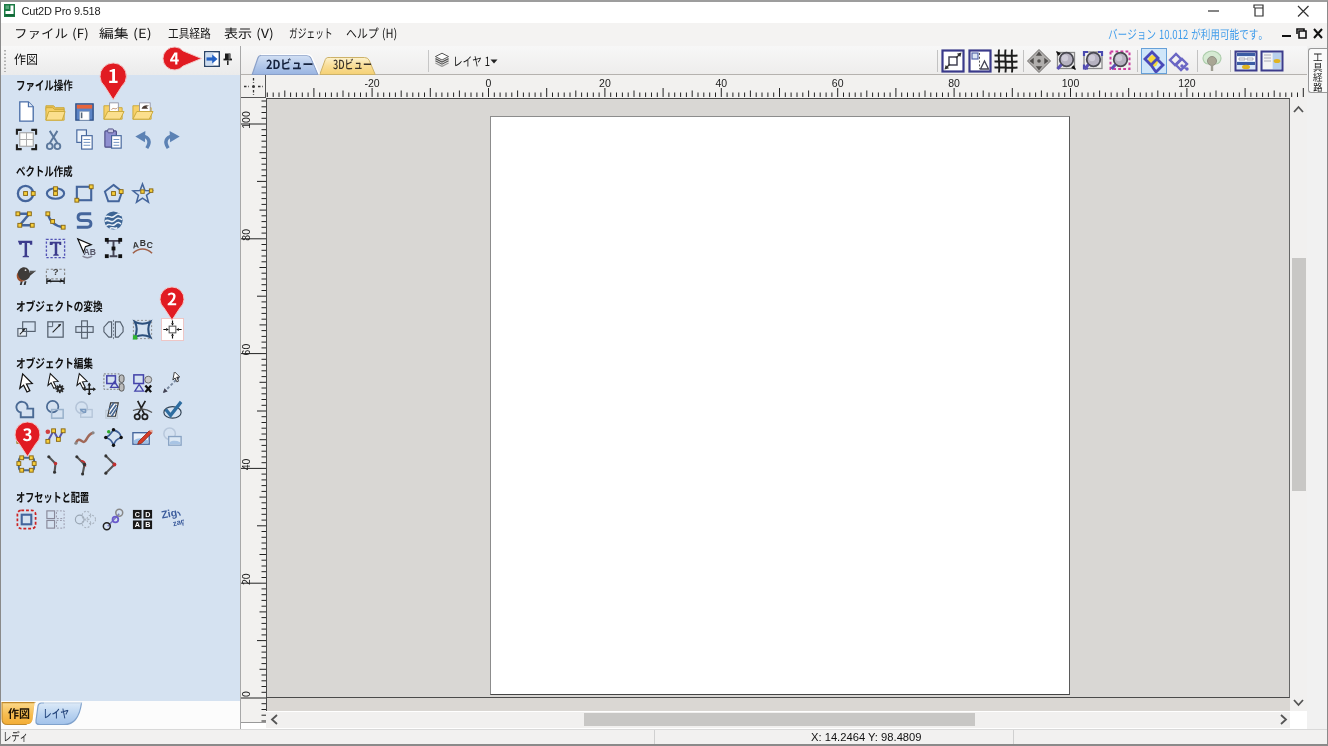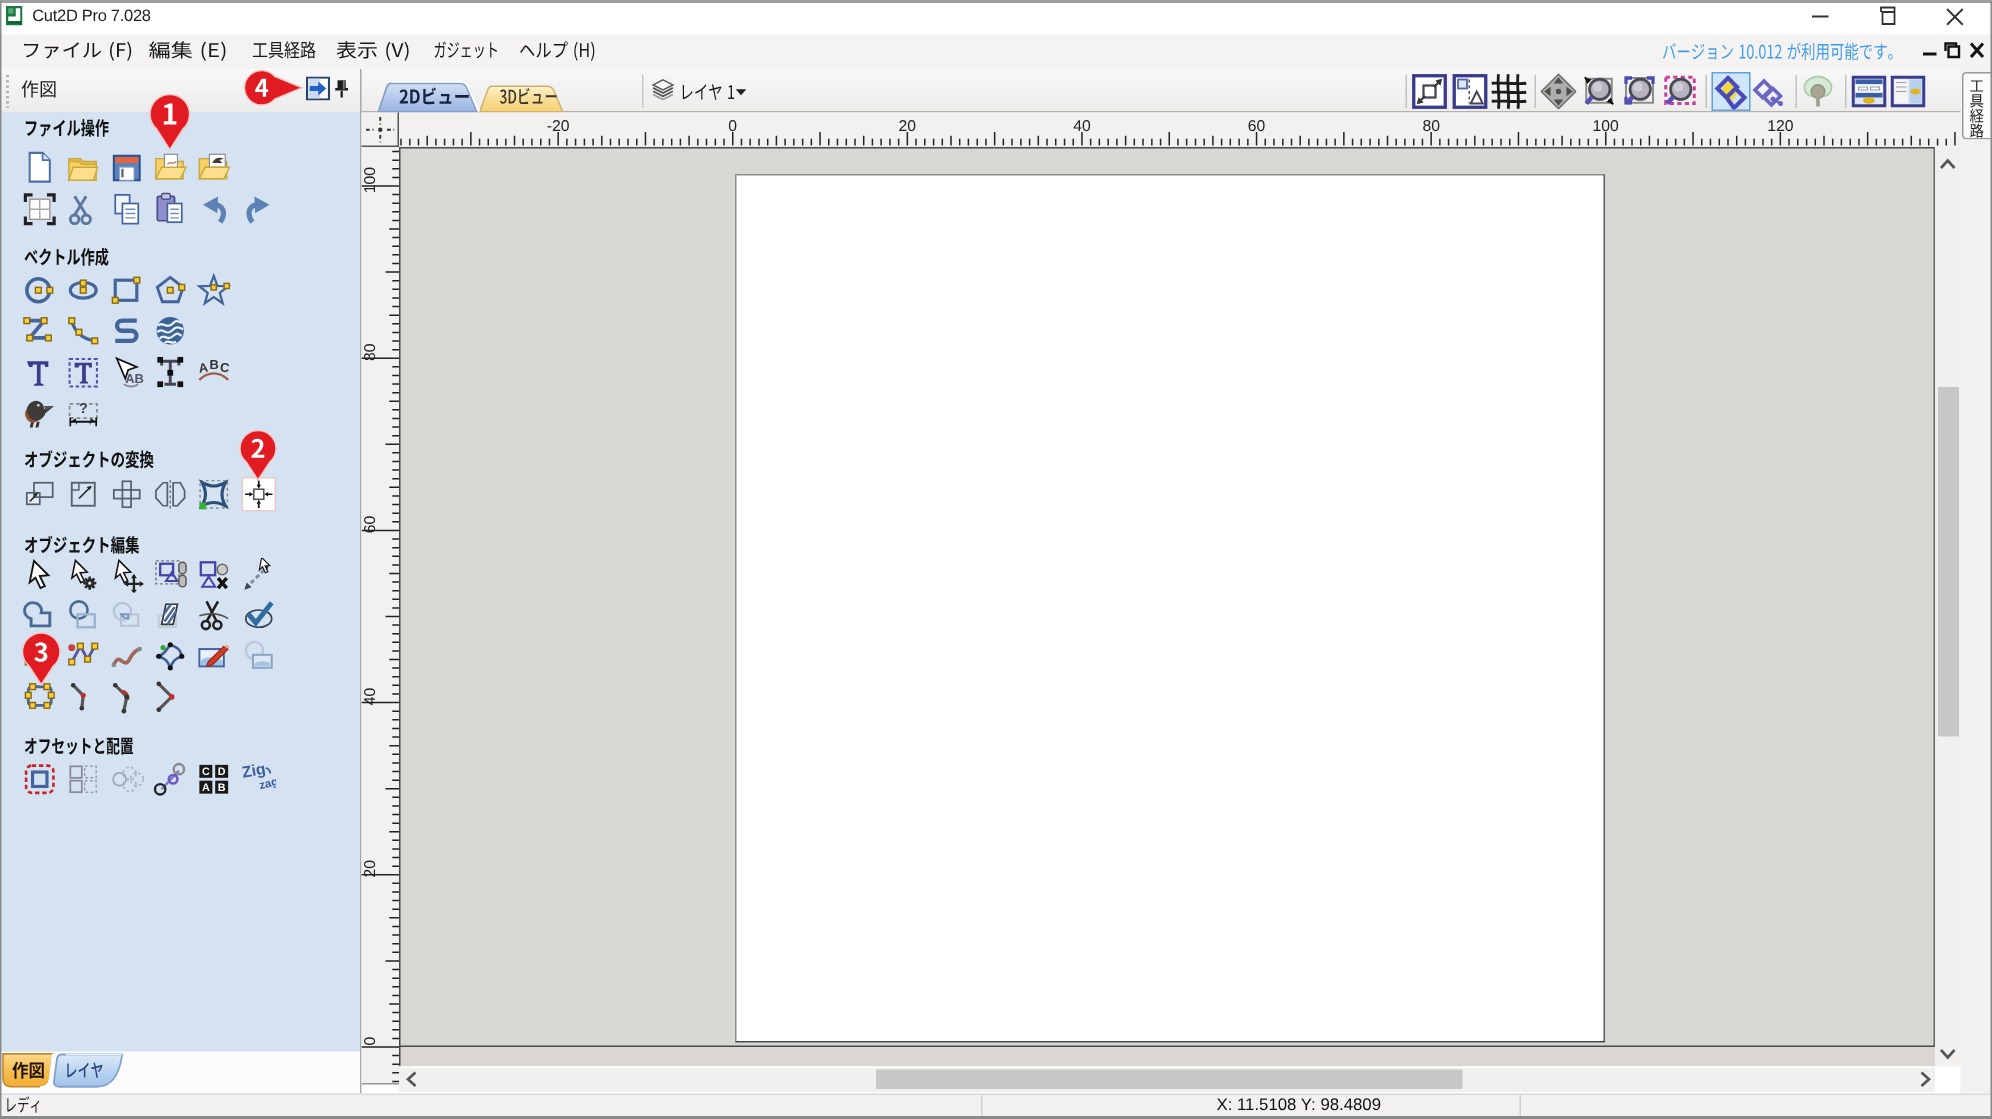--- a/index.html
+++ b/index.html
@@ -7,21 +7,21 @@
 .lt{font-size:12px;color:#000}
 </style></head><body>
 <div style="left:0;top:0;width:1328px;height:746px;border:1px solid #8a8a8a;border-top:2px solid #9d9d9d;z-index:99;pointer-events:none"></div>
 <div style="left:0;top:0;width:1328px;height:23px;background:#fff"></div>
 <svg style="position:absolute;left:4px;top:4px" width="11" height="13" viewBox="0 0 11 13">
 <rect x="0" y="0" width="11" height="13" fill="#1b7a44"></rect>
 <rect x="1.5" y="1.5" width="3.5" height="3.5" fill="#5aa87c"></rect>
 <path d="M6.5 1.5h3v8.5h-8v-3h5z" fill="#fff"></path>
 <rect x="1.5" y="10.5" width="9" height="1.2" fill="#0f5c30"></rect>
   </svg>
-<div class="lt" style="left:21.5px;top:5px;font-size:11px;letter-spacing:-0.2px;color:#222">Cut2D Pro 7.028</div>
+<div class="lt" style="left:21.5px;top:5px;font-size:11px;letter-spacing:-0.2px;color:#222">Cut2D Pro 9.518</div>
 <svg style="position:absolute;left:1203px;top:1px;" width="125" height="21" viewBox="0 0 125 21">
     <path d="M5 10h11" stroke="#333" stroke-width="1.2"></path>
 <path d="M52 7h8v8h-8z M51 7V4h9v6" fill="none" stroke="#333" stroke-width="1.2"></path>
 <path d="M95 5l10.5 10.5M105.5 5L95 15.5" stroke="#333" stroke-width="1.2"></path>
   </svg>
 <div style="left:0;top:23px;width:1328px;height:23px;background:#f4f3f2"></div>
 <svg style="position:absolute;left:14.2px;top:38px;overflow:visible" width="1" height="1">
     <path d="M11.6 -8.3Q11.6 -8.2 11.5 -8.0Q11.5 -7.9 11.4 -7.7Q11.3 -7.2 11.2 -6.6Q11.0 -6.0 10.7 -5.4Q10.5 -4.7 10.1 -4.1Q9.8 -3.6 9.4 -3.1Q8.8 -2.3 8.0 -1.7Q7.3 -1.1 6.3 -0.6Q5.3 -0.1 4.1 0.3L3.2 -0.7Q4.5 -1.0 5.5 -1.4Q6.4 -1.9 7.2 -2.4Q7.9 -3.0 8.4 -3.7Q8.9 -4.2 9.3 -5.0Q9.6 -5.7 9.9 -6.4Q10.1 -7.1 10.2 -7.7Q10.0 -7.7 9.5 -7.7Q9.0 -7.7 8.3 -7.7Q7.5 -7.7 6.8 -7.7Q6.0 -7.7 5.3 -7.7Q4.6 -7.7 4.0 -7.7Q3.5 -7.7 3.3 -7.7Q2.9 -7.7 2.6 -7.7Q2.2 -7.7 2.0 -7.7L2.0 -8.8Q2.2 -8.8 2.4 -8.8Q2.6 -8.8 2.9 -8.7Q3.1 -8.7 3.3 -8.7Q3.5 -8.7 3.9 -8.7Q4.3 -8.7 4.9 -8.7Q5.5 -8.7 6.1 -8.7Q6.8 -8.7 7.4 -8.7Q8.1 -8.7 8.6 -8.7Q9.2 -8.7 9.6 -8.7Q10.0 -8.7 10.1 -8.7Q10.2 -8.7 10.4 -8.7Q10.6 -8.8 10.8 -8.8ZM25.2 -6.3Q25.1 -6.2 25.1 -6.1Q25.0 -6.0 24.9 -6.0Q24.8 -5.8 24.5 -5.4Q24.2 -5.0 23.9 -4.6Q23.5 -4.2 23.1 -3.7Q22.6 -3.3 22.2 -3.1L21.3 -3.6Q21.8 -3.9 22.2 -4.3Q22.7 -4.7 23.1 -5.1Q23.4 -5.6 23.6 -5.9Q23.4 -5.9 22.9 -5.9Q22.4 -5.9 21.7 -5.9Q21.1 -5.9 20.3 -5.9Q19.6 -5.9 18.9 -5.9Q18.2 -5.9 17.8 -5.9Q17.3 -5.9 17.2 -5.9Q16.9 -5.9 16.5 -5.9Q16.2 -5.9 15.9 -5.8L15.9 -6.9Q16.2 -6.8 16.5 -6.8Q16.9 -6.8 17.2 -6.8Q17.3 -6.8 17.8 -6.8Q18.3 -6.8 19.0 -6.8Q19.7 -6.8 20.5 -6.8Q21.2 -6.8 22.0 -6.8Q22.7 -6.8 23.2 -6.8Q23.7 -6.8 23.9 -6.8Q24.0 -6.8 24.1 -6.8Q24.2 -6.8 24.4 -6.8Q24.5 -6.8 24.6 -6.8ZM20.7 -5.0Q20.7 -4.2 20.6 -3.5Q20.5 -2.8 20.4 -2.2Q20.2 -1.5 19.8 -1.0Q19.5 -0.4 18.9 0.1Q18.4 0.5 17.5 1.0L16.6 0.3Q16.8 0.2 17.0 0.1Q17.3 0.0 17.5 -0.1Q18.4 -0.7 18.8 -1.4Q19.3 -2.0 19.4 -2.7Q19.6 -3.5 19.6 -4.3Q19.6 -4.5 19.5 -4.7Q19.5 -4.8 19.5 -5.0ZM28.2 -4.5Q29.9 -5.0 31.5 -5.6Q33.0 -6.2 34.1 -6.8Q34.8 -7.3 35.5 -7.7Q36.1 -8.2 36.7 -8.7Q37.3 -9.3 37.8 -9.8L38.7 -9.0Q38.1 -8.5 37.5 -7.9Q36.8 -7.4 36.1 -6.9Q35.3 -6.4 34.5 -5.9Q33.8 -5.5 32.9 -5.1Q31.9 -4.6 30.9 -4.3Q29.8 -3.9 28.7 -3.5ZM33.9 -6.3L35.0 -6.7L35.0 -0.9Q35.0 -0.7 35.0 -0.5Q35.1 -0.2 35.1 0.0Q35.1 0.3 35.1 0.4L33.8 0.4Q33.8 0.3 33.8 0.0Q33.9 -0.2 33.9 -0.5Q33.9 -0.7 33.9 -0.9ZM47.6 -0.3Q47.7 -0.4 47.7 -0.6Q47.7 -0.8 47.7 -1.0Q47.7 -1.1 47.7 -1.5Q47.7 -1.9 47.7 -2.6Q47.7 -3.2 47.7 -3.9Q47.7 -4.6 47.7 -5.4Q47.7 -6.1 47.7 -6.7Q47.7 -7.4 47.7 -7.8Q47.7 -8.3 47.7 -8.5Q47.7 -8.8 47.7 -9.1Q47.6 -9.3 47.6 -9.4L48.9 -9.4Q48.9 -9.3 48.8 -9.1Q48.8 -8.8 48.8 -8.4Q48.8 -8.3 48.8 -7.8Q48.8 -7.4 48.8 -6.8Q48.8 -6.1 48.8 -5.4Q48.8 -4.7 48.8 -4.0Q48.8 -3.3 48.8 -2.7Q48.8 -2.1 48.8 -1.7Q48.8 -1.3 48.8 -1.2Q49.5 -1.5 50.2 -2.0Q50.9 -2.4 51.6 -3.0Q52.3 -3.6 52.8 -4.3L53.4 -3.5Q52.8 -2.7 52.0 -2.1Q51.3 -1.4 50.4 -0.9Q49.6 -0.4 48.8 0.0Q48.6 0.1 48.5 0.2Q48.4 0.2 48.3 0.3ZM41.4 -0.3Q42.3 -0.9 42.9 -1.7Q43.5 -2.5 43.8 -3.4Q43.9 -3.8 44.0 -4.5Q44.1 -5.1 44.1 -5.8Q44.2 -6.5 44.2 -7.2Q44.2 -7.9 44.2 -8.4Q44.2 -8.7 44.2 -8.9Q44.1 -9.1 44.1 -9.3L45.3 -9.3Q45.3 -9.3 45.3 -9.1Q45.3 -9.0 45.3 -8.8Q45.3 -8.6 45.3 -8.4Q45.3 -7.9 45.3 -7.2Q45.2 -6.5 45.2 -5.7Q45.2 -5.0 45.1 -4.3Q45.0 -3.6 44.9 -3.1Q44.5 -2.1 43.9 -1.2Q43.3 -0.3 42.4 0.3ZM61.3 2.5Q60.4 1.0 59.9 -0.5Q59.3 -2.0 59.3 -3.9Q59.3 -5.7 59.9 -7.3Q60.4 -8.8 61.3 -10.2L62.1 -9.9Q61.2 -8.6 60.8 -7.0Q60.4 -5.5 60.4 -3.9Q60.4 -2.3 60.8 -0.7Q61.2 0.8 62.1 2.1ZM64.0 0.0L64.0 -9.2L69.7 -9.2L69.7 -8.2L65.3 -8.2L65.3 -5.1L69.1 -5.1L69.1 -4.1L65.3 -4.1L65.3 0.0ZM71.5 2.5L70.7 2.1Q71.6 0.8 72.0 -0.7Q72.4 -2.3 72.4 -3.9Q72.4 -5.5 72.0 -7.0Q71.6 -8.6 70.7 -9.9L71.5 -10.2Q72.4 -8.8 72.9 -7.3Q73.5 -5.7 73.5 -3.9Q73.5 -2.0 72.9 -0.5Q72.4 1.0 71.5 2.5Z" fill="#1a1a1a"></path>
   </svg>
 <svg style="position:absolute;left:99.4px;top:38px;overflow:visible" width="1" height="1">
@@ -691,12 +691,12 @@
 <svg style="position:absolute;left:1312.8px;top:90.8px;overflow:visible" width="1" height="1">
     <path d="M5.1 -0.3L8.3 -0.3L8.3 0.4L5.1 0.4ZM5.6 -7.5L8.1 -7.5L8.1 -6.9L5.6 -6.9ZM4.8 -2.9L8.6 -2.9L8.6 0.8L7.9 0.8L7.9 -2.2L5.5 -2.2L5.5 0.8L4.8 0.8ZM7.8 -7.5L8.0 -7.5L8.1 -7.6L8.6 -7.3Q8.3 -6.4 7.8 -5.6Q7.4 -4.8 6.8 -4.2Q6.2 -3.6 5.6 -3.1Q4.9 -2.7 4.2 -2.3Q4.2 -2.5 4.0 -2.6Q3.9 -2.8 3.8 -2.9Q4.5 -3.2 5.1 -3.6Q5.7 -4.0 6.2 -4.6Q6.8 -5.2 7.2 -5.9Q7.6 -6.6 7.8 -7.4ZM5.7 -8.6L6.4 -8.4Q6.2 -7.7 5.9 -7.1Q5.6 -6.4 5.2 -5.8Q4.9 -5.3 4.5 -4.9Q4.4 -4.9 4.3 -5.0Q4.2 -5.1 4.1 -5.2Q4.0 -5.3 3.9 -5.4Q4.5 -5.9 5.0 -6.8Q5.5 -7.6 5.7 -8.6ZM5.5 -7.1Q5.7 -6.6 6.1 -6.0Q6.4 -5.4 6.9 -4.9Q7.4 -4.3 8.0 -3.8Q8.6 -3.4 9.3 -3.1Q9.3 -3.0 9.2 -2.9Q9.1 -2.8 9.0 -2.7Q8.9 -2.6 8.9 -2.5Q8.2 -2.8 7.5 -3.3Q6.9 -3.8 6.5 -4.4Q6.0 -4.9 5.6 -5.5Q5.3 -6.1 5.1 -6.7ZM0.9 -4.0L1.5 -4.0L1.5 -0.3L0.9 -0.3ZM1.5 -7.5L1.5 -5.7L3.3 -5.7L3.3 -7.5ZM0.9 -8.1L4.0 -8.1L4.0 -5.0L0.9 -5.0ZM2.2 -5.3L2.9 -5.3L2.9 -0.7L2.2 -0.7ZM0.4 -0.4Q0.8 -0.5 1.5 -0.7Q2.1 -0.8 2.8 -1.0Q3.4 -1.2 4.1 -1.3L4.2 -0.6Q3.2 -0.4 2.2 -0.1Q1.3 0.1 0.5 0.3ZM2.4 -3.5L4.1 -3.5L4.1 -2.8L2.4 -2.8Z" fill="#222"></path>
   </svg>
 <div style="left:0;top:729px;width:1328px;height:17px;background:#f2f1f0;border-top:1px solid #d9d9d9"></div>
 <div style="left:0;top:744px;width:1328px;height:2px;background:#8a8a8a"></div>
 <svg style="position:absolute;left:3px;top:740.5px;overflow:visible" width="1" height="1">
     <path d="M1.9 -0.4Q1.9 -0.5 1.9 -0.7Q1.9 -0.8 1.9 -1.0Q1.9 -1.2 1.9 -1.6Q1.9 -2.1 1.9 -2.8Q1.9 -3.5 1.9 -4.3Q1.9 -5.0 1.9 -5.7Q1.9 -6.4 1.9 -7.0Q1.9 -7.6 1.9 -7.8Q1.9 -8.0 1.9 -8.2Q1.9 -8.4 1.9 -8.6Q1.9 -8.8 1.9 -8.9L2.7 -8.9Q2.7 -8.7 2.6 -8.4Q2.6 -8.1 2.6 -7.8Q2.6 -7.6 2.6 -7.1Q2.6 -6.7 2.6 -6.1Q2.6 -5.5 2.6 -4.9Q2.6 -4.2 2.6 -3.6Q2.6 -3.0 2.6 -2.4Q2.6 -1.9 2.6 -1.5Q2.6 -1.2 2.6 -1.0Q3.2 -1.2 3.9 -1.6Q4.5 -2.0 5.1 -2.6Q5.7 -3.1 6.3 -3.8Q6.8 -4.4 7.2 -5.1L7.6 -4.3Q6.7 -2.8 5.5 -1.7Q4.2 -0.7 2.7 0.0Q2.6 0.0 2.5 0.1Q2.4 0.1 2.3 0.2ZM10.0 -8.8Q10.2 -8.7 10.4 -8.7Q10.6 -8.7 10.8 -8.7Q10.9 -8.7 11.2 -8.7Q11.5 -8.7 11.9 -8.7Q12.2 -8.7 12.6 -8.7Q13.0 -8.7 13.2 -8.7Q13.5 -8.7 13.7 -8.7Q13.8 -8.7 14.1 -8.7Q14.3 -8.7 14.4 -8.8L14.4 -7.8Q14.3 -7.8 14.1 -7.8Q13.8 -7.8 13.7 -7.8Q13.5 -7.8 13.2 -7.8Q13.0 -7.8 12.6 -7.8Q12.2 -7.8 11.9 -7.8Q11.5 -7.8 11.2 -7.8Q10.9 -7.8 10.8 -7.8Q10.6 -7.8 10.4 -7.8Q10.2 -7.8 10.0 -7.8ZM9.0 -5.8Q9.2 -5.7 9.4 -5.7Q9.6 -5.7 9.8 -5.7Q9.9 -5.7 10.2 -5.7Q10.5 -5.7 11.0 -5.7Q11.4 -5.7 12.0 -5.7Q12.5 -5.7 13.0 -5.7Q13.6 -5.7 14.0 -5.7Q14.5 -5.7 14.8 -5.7Q15.1 -5.7 15.2 -5.7Q15.3 -5.7 15.5 -5.7Q15.7 -5.7 15.9 -5.8L15.9 -4.8Q15.7 -4.8 15.6 -4.8Q15.4 -4.8 15.2 -4.8Q15.1 -4.8 14.8 -4.8Q14.5 -4.8 14.0 -4.8Q13.6 -4.8 13.0 -4.8Q12.5 -4.8 12.0 -4.8Q11.4 -4.8 11.0 -4.8Q10.5 -4.8 10.2 -4.8Q9.9 -4.8 9.8 -4.8Q9.6 -4.8 9.4 -4.8Q9.2 -4.8 9.0 -4.8ZM13.0 -5.3Q13.0 -4.1 12.8 -3.2Q12.7 -2.3 12.5 -1.5Q12.3 -1.1 12.1 -0.7Q11.8 -0.3 11.5 0.1Q11.2 0.4 10.8 0.7L10.2 0.0Q10.7 -0.3 11.1 -0.8Q11.5 -1.2 11.8 -1.8Q12.1 -2.5 12.2 -3.4Q12.3 -4.3 12.3 -5.3ZM14.9 -9.7Q15.0 -9.5 15.1 -9.2Q15.2 -8.9 15.4 -8.6Q15.5 -8.3 15.6 -8.1L15.1 -7.8Q15.0 -8.2 14.8 -8.7Q14.6 -9.1 14.4 -9.5ZM15.8 -10.2Q15.9 -10.0 16.0 -9.7Q16.2 -9.4 16.3 -9.1Q16.4 -8.8 16.5 -8.6L16.0 -8.3Q15.9 -8.7 15.7 -9.2Q15.5 -9.6 15.4 -10.0ZM17.7 -3.1Q18.2 -3.3 18.8 -3.6Q19.4 -3.9 19.9 -4.3Q20.3 -4.6 20.7 -4.9Q21.1 -5.3 21.5 -5.7Q21.8 -6.1 22.1 -6.5Q22.5 -7.0 22.7 -7.4L23.2 -6.6Q23.0 -6.3 22.6 -5.8Q22.2 -5.4 21.8 -4.9Q21.4 -4.5 21.0 -4.1Q20.7 -3.9 20.4 -3.6Q20.0 -3.4 19.6 -3.1Q19.3 -2.9 18.8 -2.6Q18.4 -2.4 18.0 -2.2ZM20.6 -4.4L21.3 -4.6L21.3 -0.1Q21.3 0.1 21.3 0.3Q21.3 0.5 21.3 0.7Q21.3 0.8 21.3 0.9L20.6 0.9Q20.6 0.8 20.6 0.7Q20.6 0.5 20.6 0.3Q20.6 0.1 20.6 -0.1Z" fill="#222"></path>
   </svg>
 <div style="left:654px;top:730px;width:1px;height:14px;background:#d0d0d0"></div>
 <div style="left:1013px;top:730px;width:1px;height:14px;background:#d0d0d0"></div>
-<div class="lt" style="left:811px;top:731px;font-size:11.2px;color:#111">X: 11.5108 Y: 98.4809</div>
+<div class="lt" style="left:811px;top:731px;font-size:11.2px;color:#111">X: 14.2464 Y: 98.4809</div>
 </body></html>

